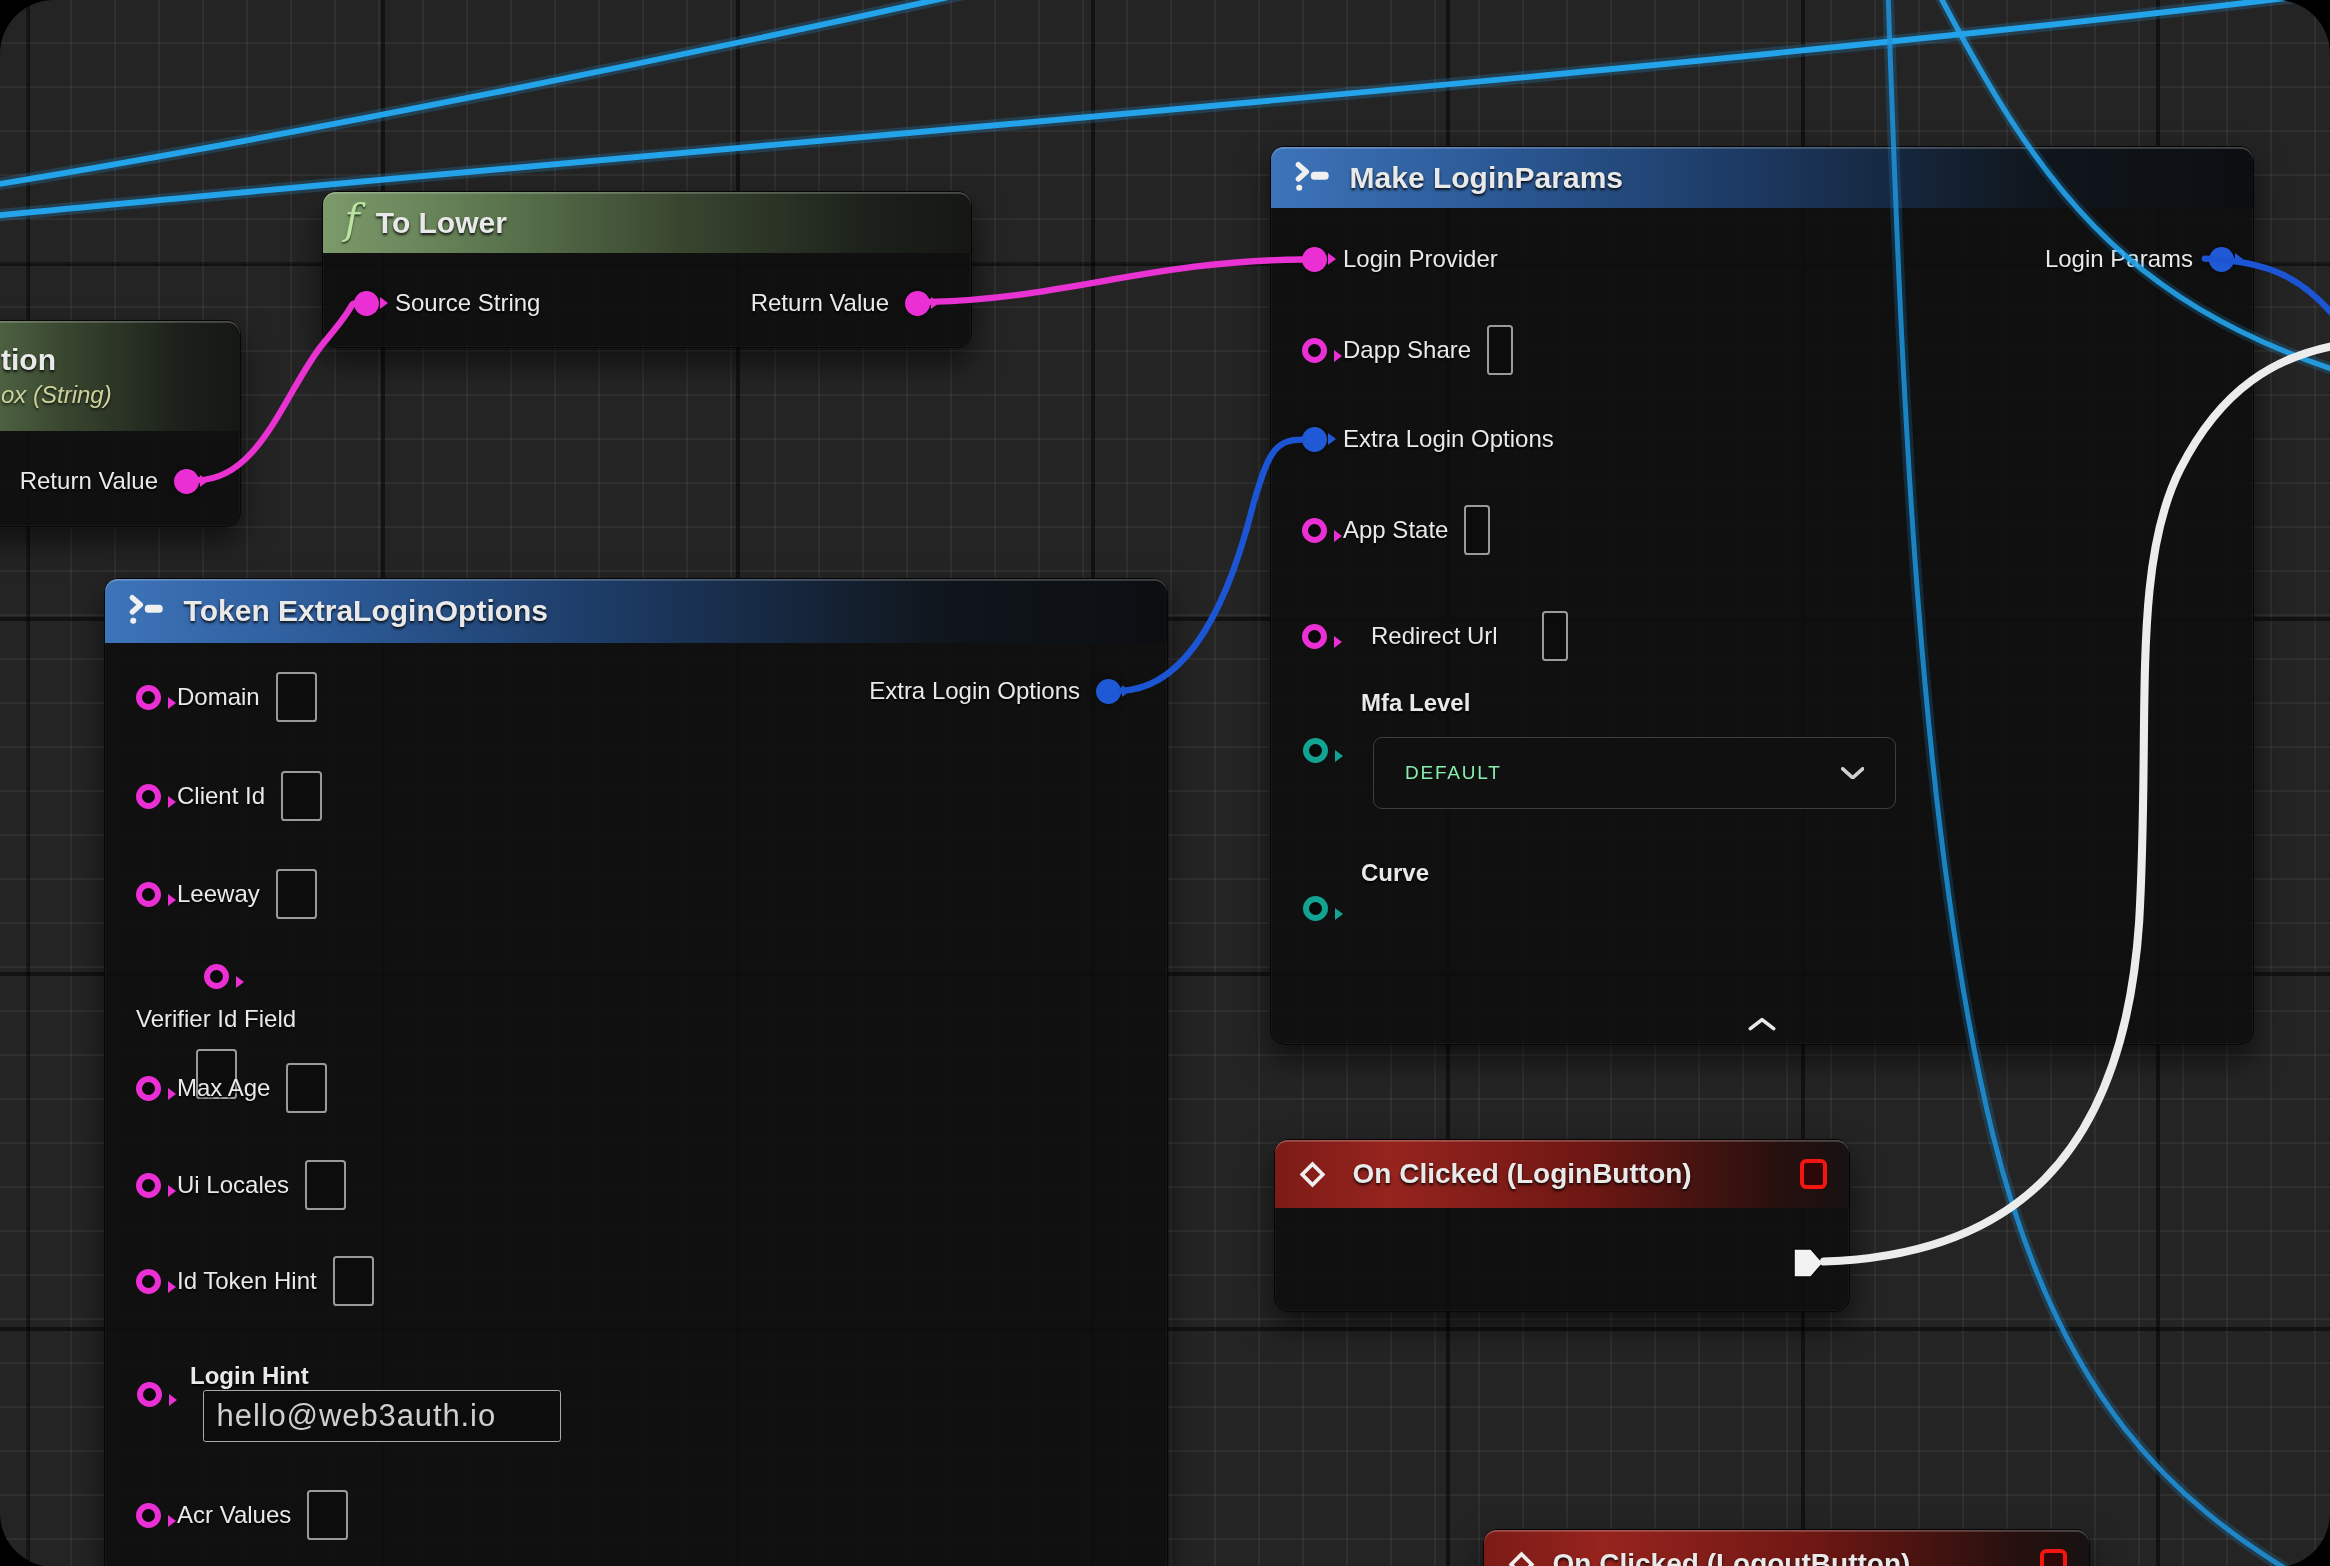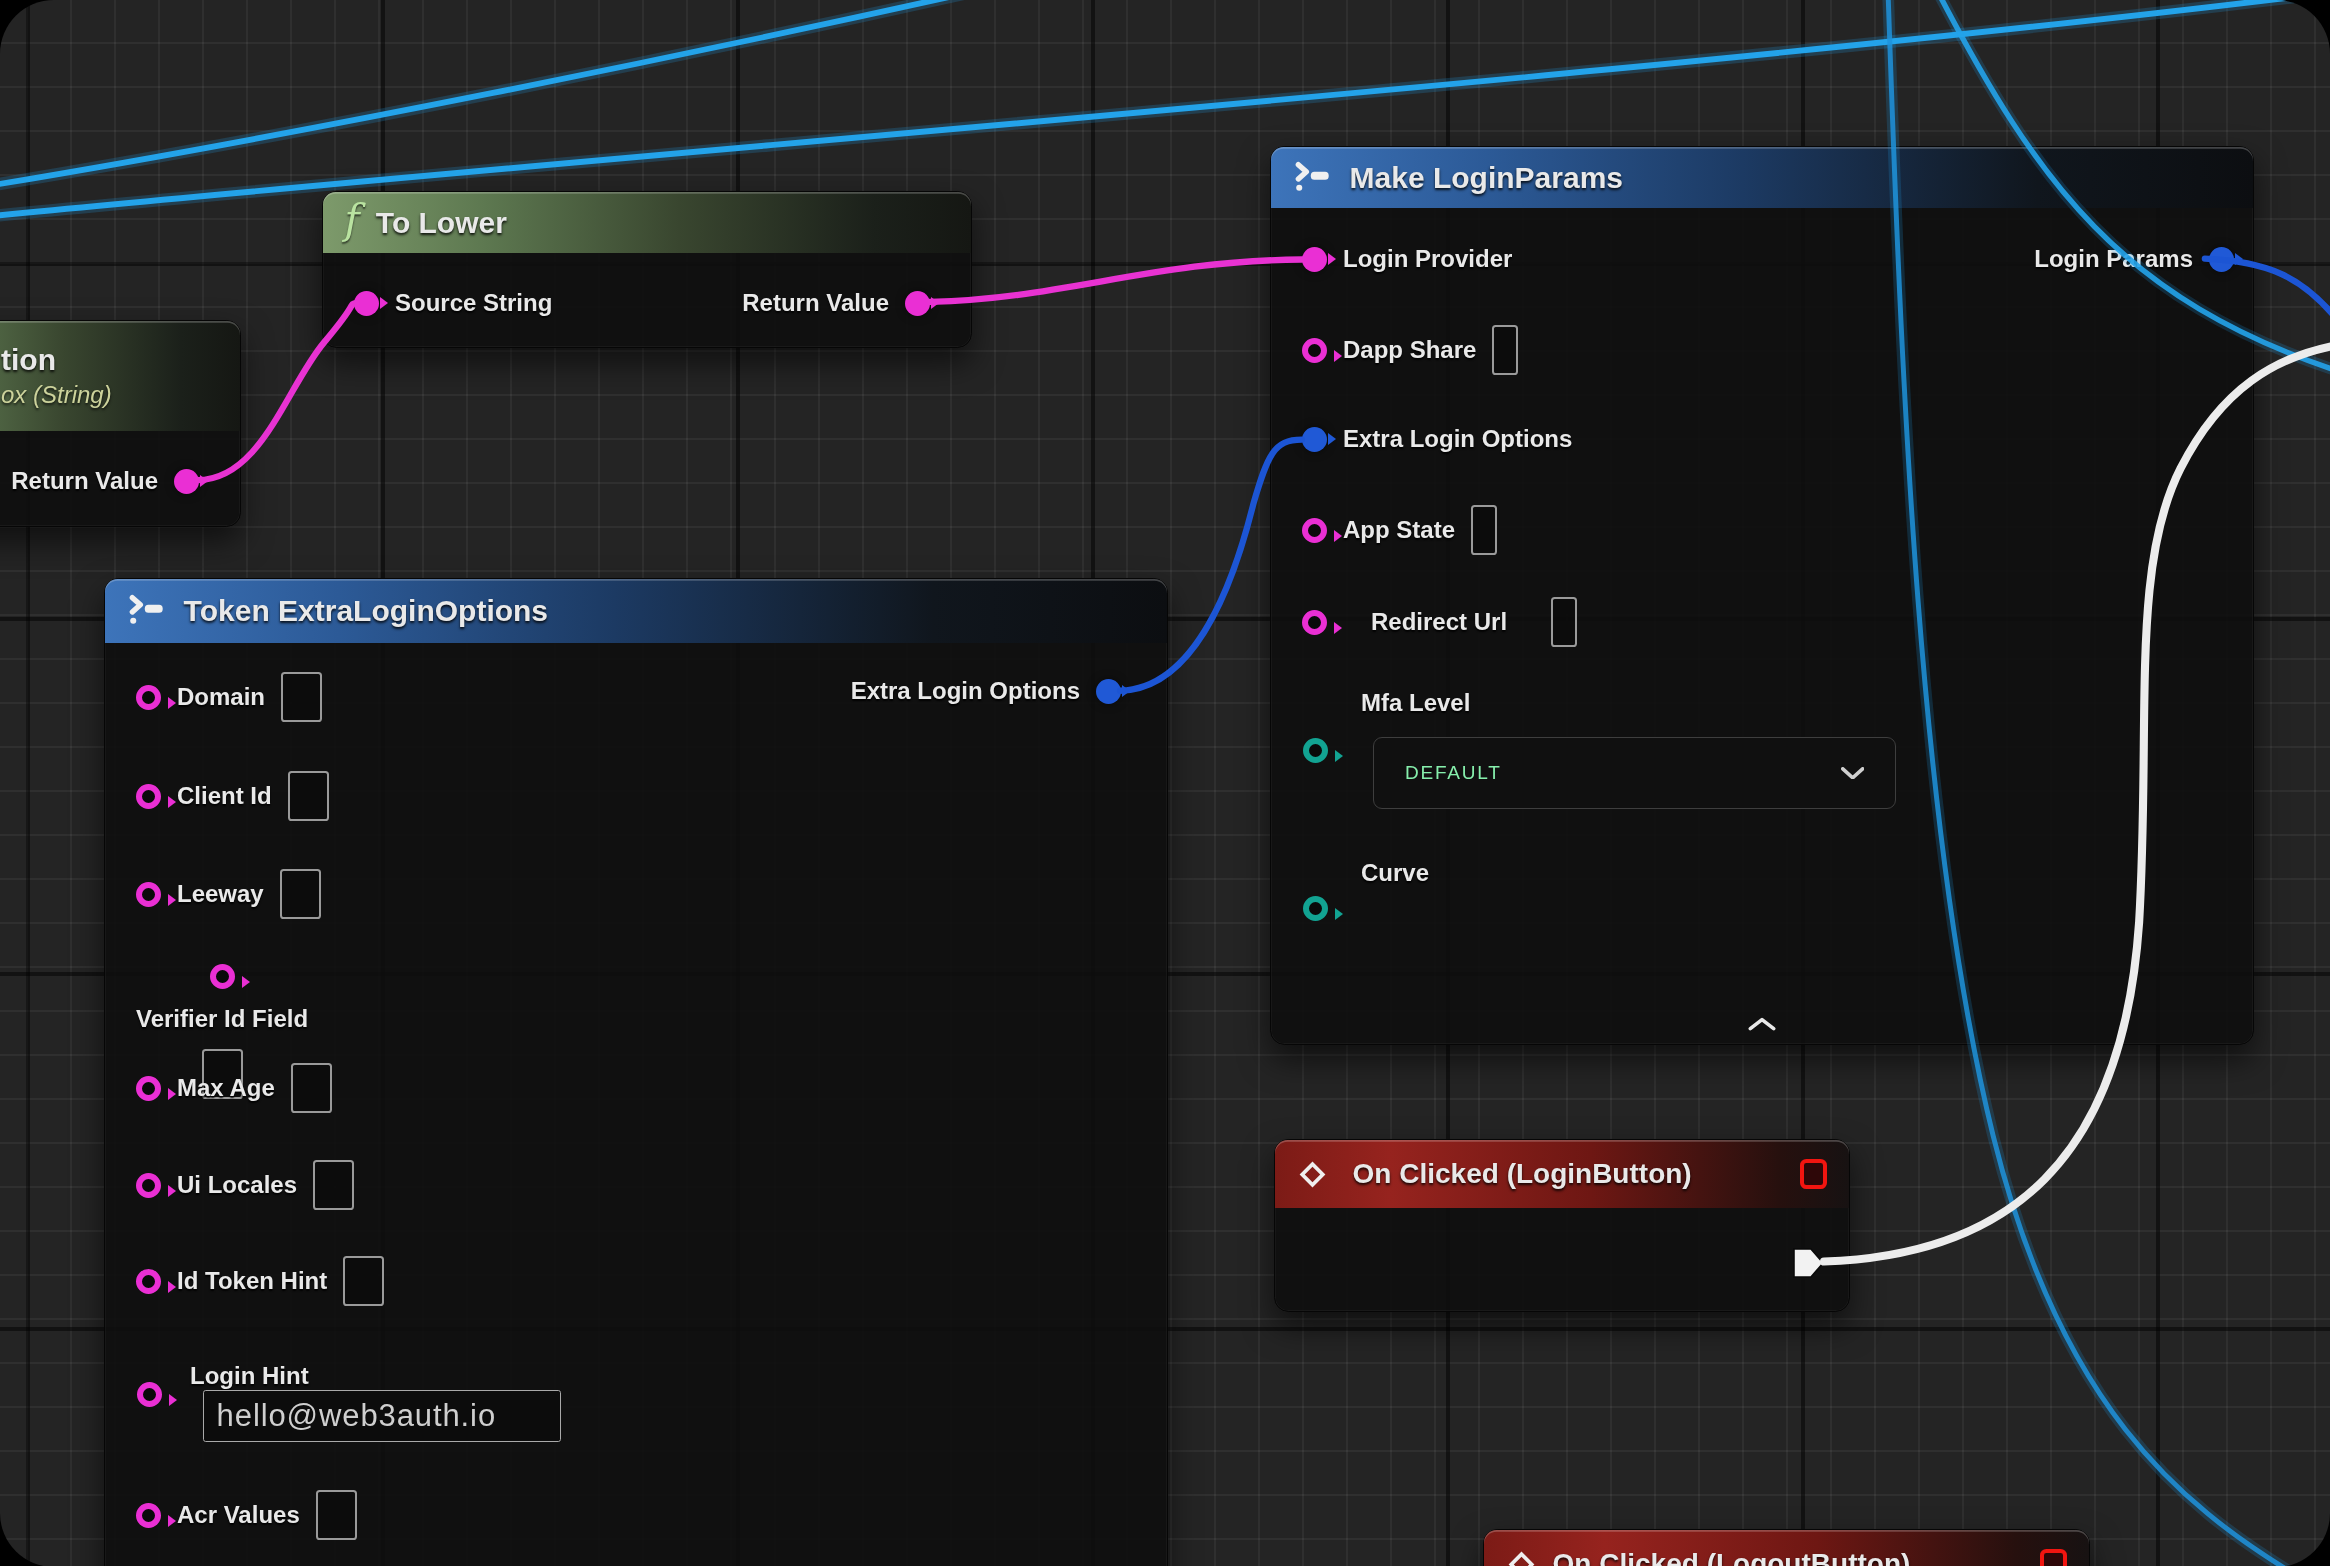--- a/index.html
+++ b/index.html
@@ -26,21 +26,21 @@
   .ficon{font-family:"DejaVu Serif",serif;font-style:italic;font-size:41px;color:#b9e3a0;line-height:1;
     text-shadow:0 1.8px 1.8px rgba(0,0,0,.6);margin-top:-5.4px;flex:none;}
   .row{position:absolute;left:31px;display:flex;align-items:center;gap:16px;height:50px;}
   .row.out{left:auto;}
   .pin{width:25px;height:25px;border-radius:50%;position:relative;flex:none;box-sizing:border-box;}
   .pin::after{content:"";position:absolute;left:26px;top:6.3px;width:0;height:0;
     border-left:8px solid var(--pc);border-top:6.3px solid transparent;border-bottom:6.3px solid transparent;}
   .pin.filled{background:var(--pc);box-shadow:0 0 9px rgba(0,0,0,.5);}
   .pin.hollow{border:6.3px solid var(--pc);background:#0a0a0a;}
   .mag{--pc:#ea2fd4;} .blu{--pc:#2059d6;} .tea{--pc:#12a392;}
-  .plabel{font-size:24px;font-weight:700;color:#e9e9e9;text-shadow:0 1.8px 1.8px rgba(0,0,0,.9);white-space:nowrap;}
+  .plabel{font-size:24px;font-weight:400;color:#e9e9e9;text-shadow:0 1.8px 1.8px rgba(0,0,0,.9);white-space:nowrap;}
   .chk{width:41px;height:50px;border:2.7px solid #9a9a9a;border-radius:3.6px;background:rgba(10,10,10,.6);flex:none;box-sizing:border-box;}
   .chk.slim{width:26px;}
   .fieldlabel{position:absolute;font-size:24px;font-weight:700;color:#e9e9e9;text-shadow:0 1.8px 1.8px rgba(0,0,0,.9);}
   .dd{position:absolute;left:102px;width:523px;height:72px;background:#101010;border:1.8px solid #3e3e3e;border-radius:9px;
     display:flex;align-items:center;justify-content:space-between;padding:0 31px;box-sizing:border-box;}
   .ddval{font-size:19px;letter-spacing:1.8px;color:#86efac;font-weight:400;}
   .textinput{position:absolute;background:#0c0c0c;border:1.8px solid #a9a9a9;border-radius:2.7px;color:#cfcfcf;
     font-family:"Liberation Sans",sans-serif;font-size:31px;letter-spacing:0.9px;padding:0 12.6px;box-sizing:border-box;outline:none;}
   .redsq{width:27px;height:30px;border:4.5px solid #f21510;background:#2e0708;border-radius:6.3px;box-sizing:border-box;margin-left:auto;flex:none;}
   .wires{position:absolute;inset:0;z-index:4;pointer-events:none;}
@@ -161,21 +161,21 @@
     </div>
     <div class="row" style="top:267px;">
       <span class="pin filled blu"></span>
       <span class="plabel">Extra Login Options</span>
     </div>
     <div class="row" style="top:358px;">
       <span class="pin hollow mag"></span>
       <span class="plabel">App State</span>
       <span class="chk slim"></span>
     </div>
-    <div class="row" style="top:450px;gap:44px;">
+    <div class="row" style="top:464px;gap:44px;">
       <span class="pin hollow mag"></span>
       <span class="plabel">Redirect Url</span>
       <span class="chk slim"></span>
     </div>
     <span class="fieldlabel" style="left:90px;top:542px;">Mfa Level</span>
     <span class="pin hollow tea" style="position:absolute;left:32px;top:591px;"></span>
     <div class="dd" style="top:590px;">
       <span class="ddval">DEFAULT</span>
       <svg width="23.4" height="12.6" viewBox="0 0 26 14">
         <path d="M2 2 l11 10 11-10" stroke="#cfcfcf" stroke-width="4" fill="none" stroke-linecap="round"></path>

